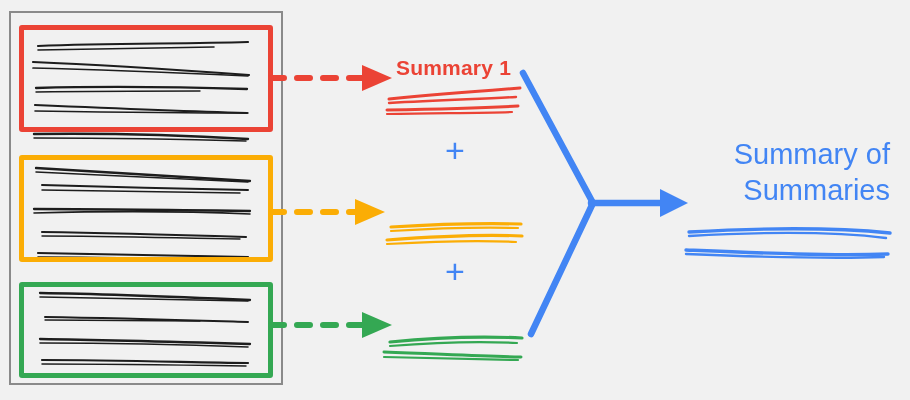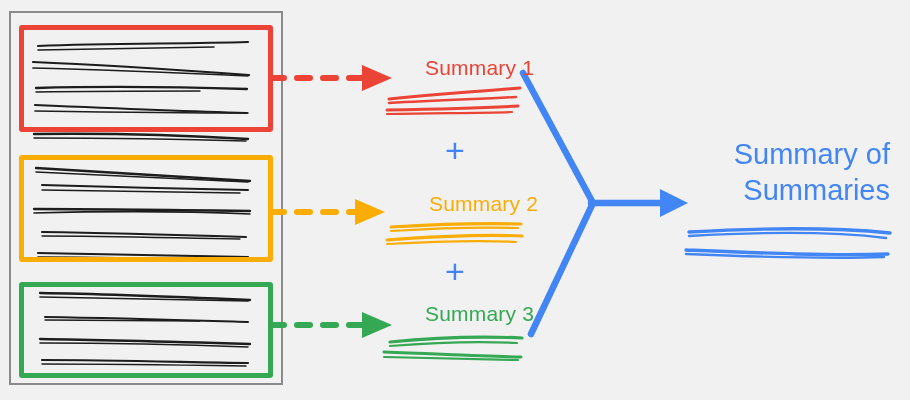--- a/index.html
+++ b/index.html
@@ -44,24 +44,23 @@
     box-sizing: border-box;
     border-radius: 3px;
     background: transparent;
   }
   .doc-box.red    { left: 19px; top: 25px;  width: 254px; height: 107px; border: 5px solid #eb4335; }
   .doc-box.orange { left: 19px; top: 155px; width: 254px; height: 107px; border: 5px solid #fbad05; }
   .doc-box.green  { left: 19px; top: 282px; width: 254px; height: 96px;  border: 5px solid #34a853; }
 
   .label {
     position: absolute;
-    font-weight: 400;
+    font-weight: 700;
     white-space: nowrap;
     letter-spacing: 0.2px;
-    margin-left: 29px;
   }
   .label.sum1 { left: 396px; top: 56px;  font-size: 21px; color: #eb4335; }
   .label.sum2 { left: 400px; top: 192px; font-size: 21px; color: #fbad05; }
   .label.sum3 { left: 396px; top: 302px; font-size: 21px; color: #34a853; }
 
   .final-label {
     position: absolute;
     left: 698px;
     top: 136px;
     width: 192px;
@@ -178,22 +177,20 @@
 
     <g stroke="#4285f4" fill="none" stroke-linecap="round">
       <path d="M689 232 C 760 228, 830 227, 890 233" stroke-width="3.4"></path>
       <path d="M689 236 C 760 232, 830 231, 886 238" stroke-width="2.4"></path>
       <path d="M686 250 C 760 253, 830 256, 888 254" stroke-width="3.4"></path>
       <path d="M686 254 C 760 257, 830 259, 884 257" stroke-width="2.4"></path>
     </g>
   </svg>
 
   <div class="label sum1">Summary 1</div>
-  <div class="label sum2">Summary 2</div>
-  <div class="label sum3">Summary 3</div>
 
   <div class="plus p1">+</div>
   <div class="plus p2">+</div>
 
   <div class="final-label">Summary of
 Summaries</div>
 
 </div>
 
 </body></html>

